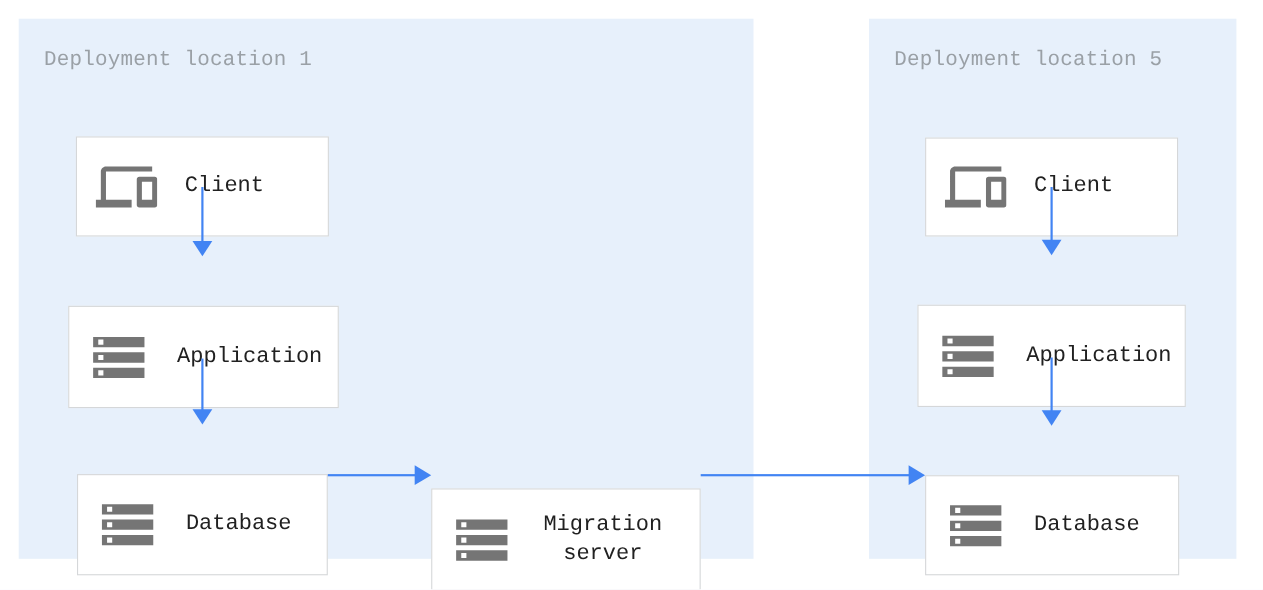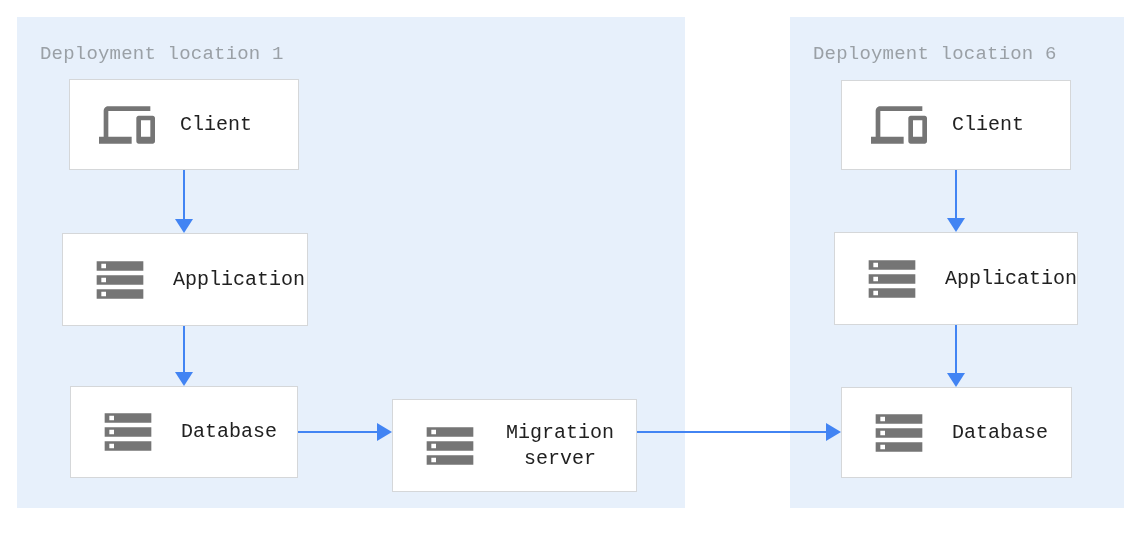--- a/index.html
+++ b/index.html
@@ -33,21 +33,22 @@
     white-space: nowrap;
   }
 
   .node {
     position: absolute;
     box-sizing: border-box;
     background: var(--node-bg, #ffffff);
     border: 1px solid var(--node-border, #D5D7D9);
     display: flex;
     align-items: center;
-    padding-left: 29px;
+    padding-left: 17px;
+    margin-top: 45px;
   }
   .node .icon {
     flex: 0 0 auto;
     width: 56px;
     height: 56px;
     margin-right: 25px;
     color: var(--icon, #757575);
     display: flex;
     align-items: center;
     justify-content: center;
@@ -117,21 +118,21 @@
   </defs>
 </svg>
 
 <div class="stage">
 
   <div class="region" id="region1">
     <div class="region-label">Deployment location 1</div>
   </div>
 
   <div class="region" id="region2">
-    <div class="region-label">Deployment location 6</div>
+    <div class="region-label">Deployment location 5</div>
   </div>
 
   <div class="node" id="node-client1">
     <span class="icon">
       <svg viewBox="0 0 24 24">
           <use href="#glyph-devices"></use>
         </svg>
     </span>
     <span class="label">Client</span>
   </div>

